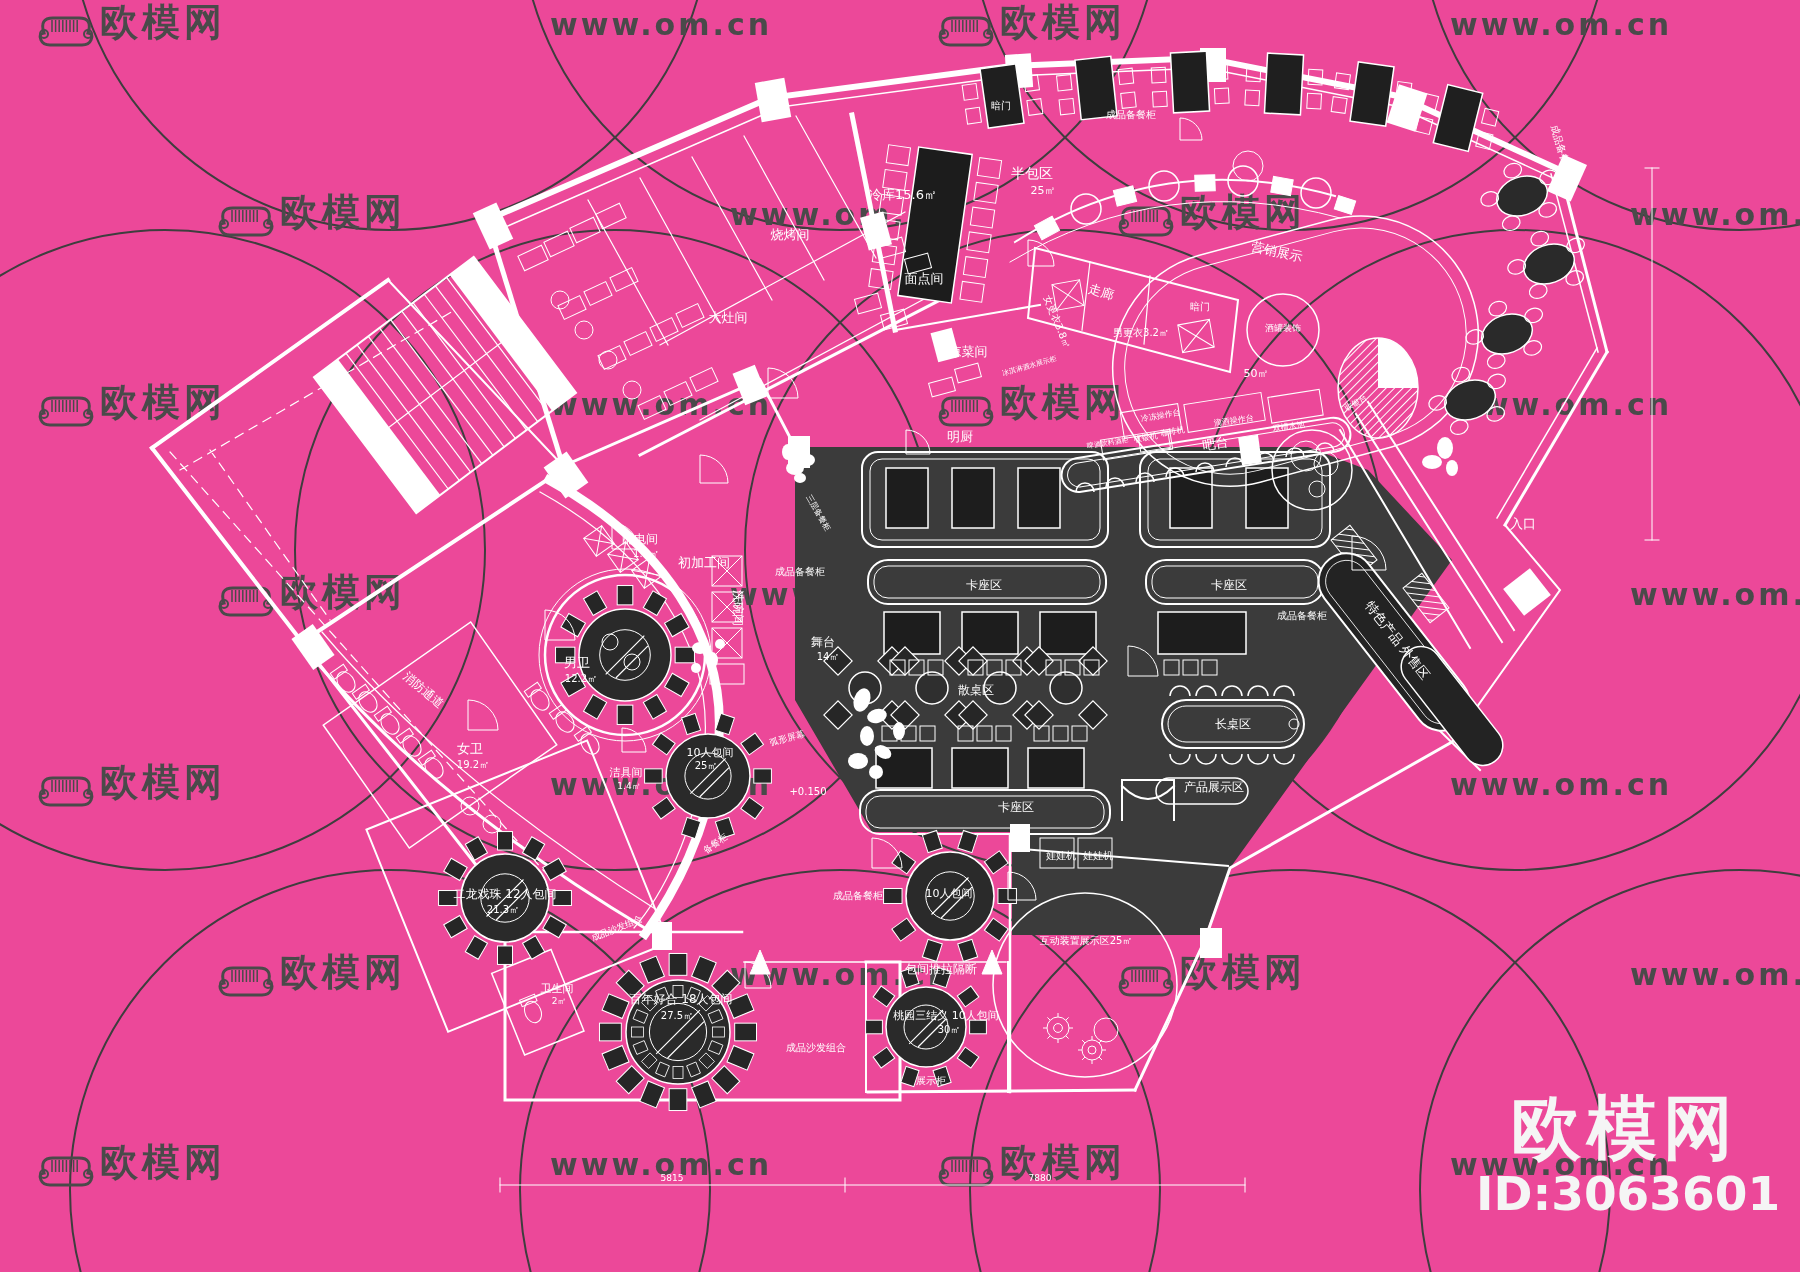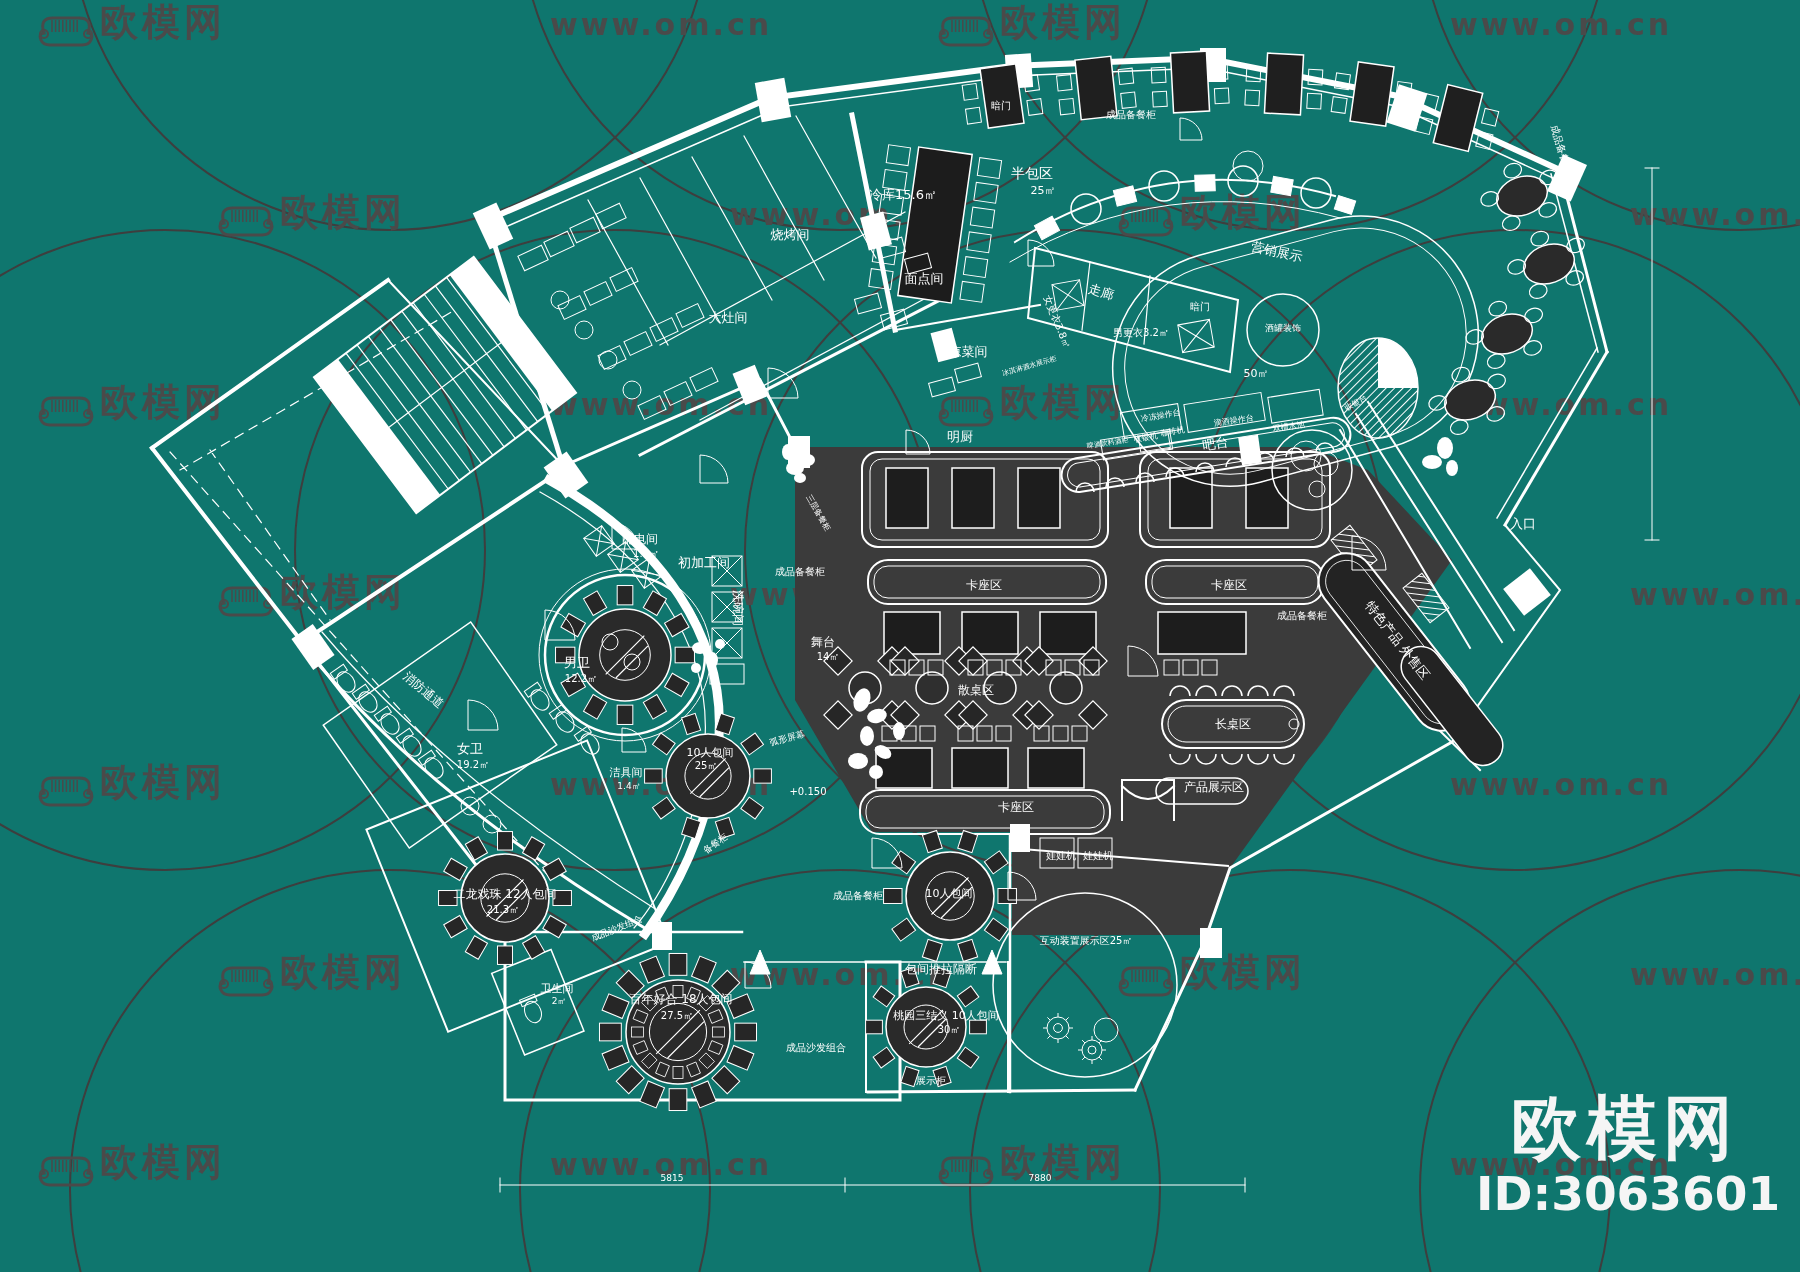--- a/index.html
+++ b/index.html
@@ -4,21 +4,21 @@
 <style>
   html,body{margin:0;padding:0;background:#272727;}
   #stage{position:relative;width:1800px;height:1272px;background:#272727;overflow:hidden;
          font-family:"DejaVu Sans","Liberation Sans",sans-serif;}
   svg{position:absolute;left:0;top:0;}
   text{font-family:"DejaVu Sans","Liberation Sans",sans-serif;}
 </style>
 </head>
 <body>
 
-<div id="stage" style="background: #0f766e;">
+<div id="stage" style="background: #ec4899;">
 <svg id="scene" width="1800" height="1272" viewBox="0 0 1800 1272">
   <defs>
     <pattern id="hatch" width="6" height="6" patternUnits="userSpaceOnUse" patternTransform="rotate(45)">
       <line x1="0" y1="0" x2="0" y2="6" stroke="#ffffff" stroke-width="2"></line>
     </pattern>
   </defs>
 
   <g id="wm">
         <circle cx="390" cy="-90" r="320" fill="none" stroke="#3e3e3e" stroke-width="2"></circle>
         <circle cx="840" cy="-90" r="320" fill="none" stroke="#3e3e3e" stroke-width="2"></circle>

